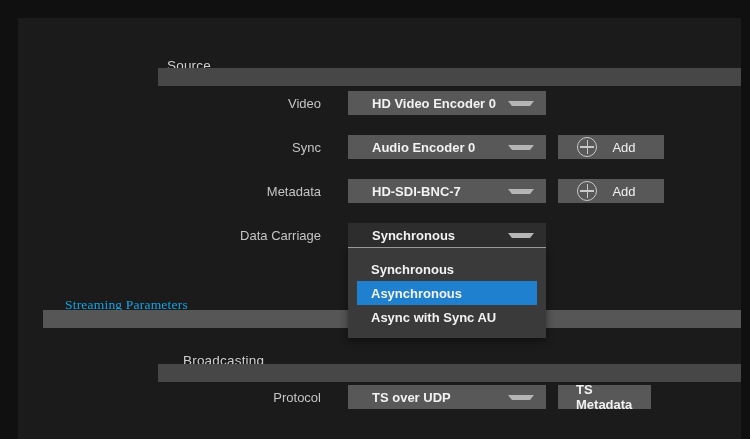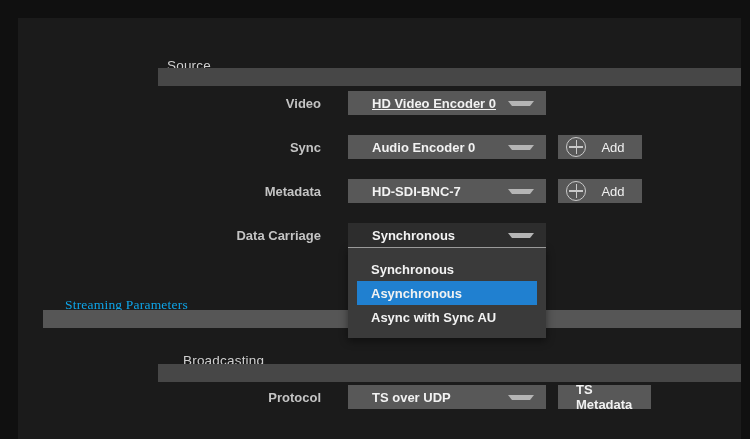--- a/index.html
+++ b/index.html
@@ -33,21 +33,20 @@
   .field-label {
     position: absolute;
     left: 110px;
     width: 202px;
     height: 24px;
     display: flex;
     align-items: center;
     justify-content: flex-end;
     font-size: 13px;
     color: #c4c4c4;
-    font-weight: bold;
   }
 
   .dropdown {
     position: absolute;
     left: 330px;
     width: 198px;
     height: 24px;
     background: #585858;
     display: flex;
     align-items: center;
@@ -75,21 +74,21 @@
     height: 24px;
     background: #585858;
     display: flex;
     align-items: center;
     justify-content: center;
     gap: 6px;
     font-size: 13px;
     color: #f0f0f0;
     cursor: pointer;
   }
-  .btn.add { width: 84px; }
+  .btn.add { width: 106px; }
   .btn.settings { width: 93px; font-weight: 600; }
 
   .plus-icon {
     width: 12px;
     height: 12px;
     border: 1.5px solid #c9c9c9;
     border-radius: 50%;
     position: relative;
     flex: 0 0 auto;
   }
@@ -131,21 +130,21 @@
 </style>
 </head>
 <body>
 
 <div class="screen">
 
   <div class="section-title" style="left:140px; top:31px;">Source</div>
   <div class="divider" style="left:140px; top:50px; width:597px;"></div>
 
   <div class="field-label" style="top:73px;">Video</div>
-  <div class="dropdown" style="top:73px;text-decoration:underline;">
+  <div class="dropdown" style="top:73px;">
     <span>HD Video Encoder 0</span>
     <span class="caret"></span>
   </div>
 
   <div class="field-label" style="top:117px;">Sync</div>
   <div class="dropdown" style="top:117px;text-align:center;">
     <span>Audio Encoder 0</span>
     <span class="caret"></span>
   </div>
   <div class="btn add" style="top:117px;">

